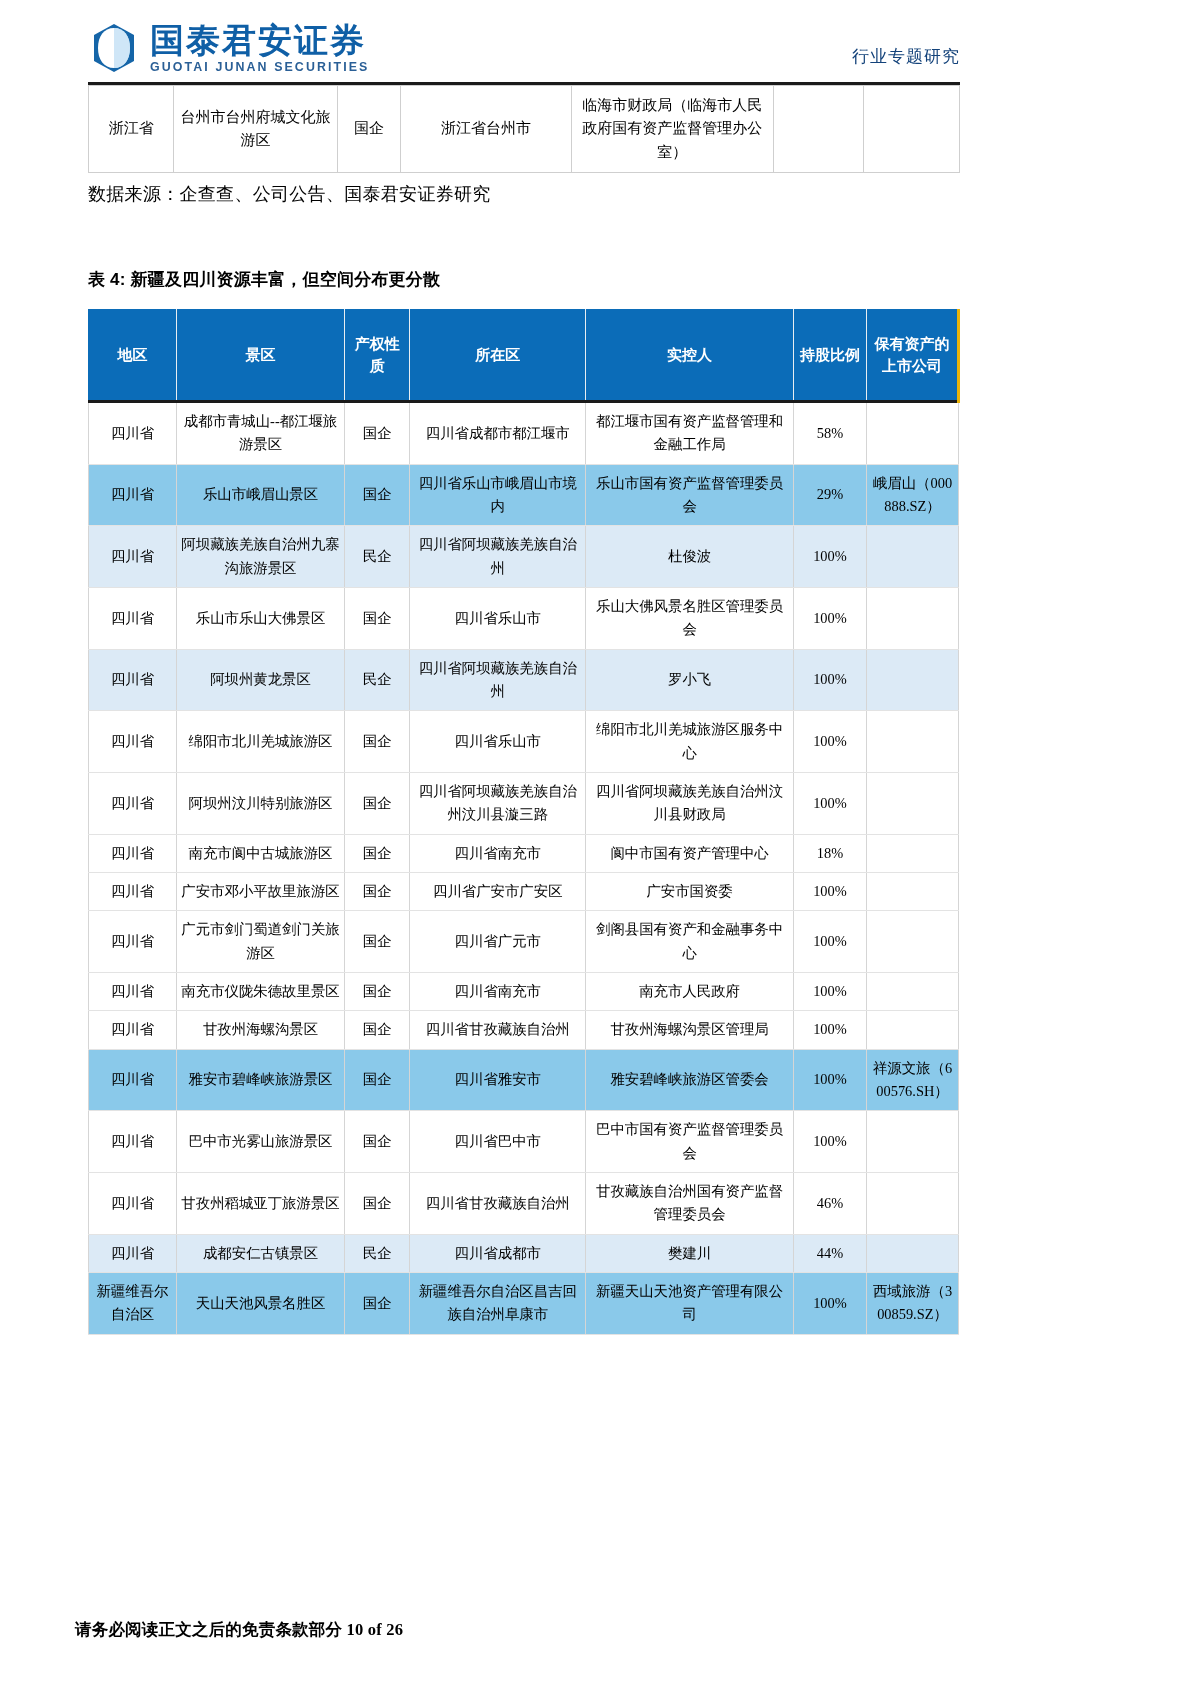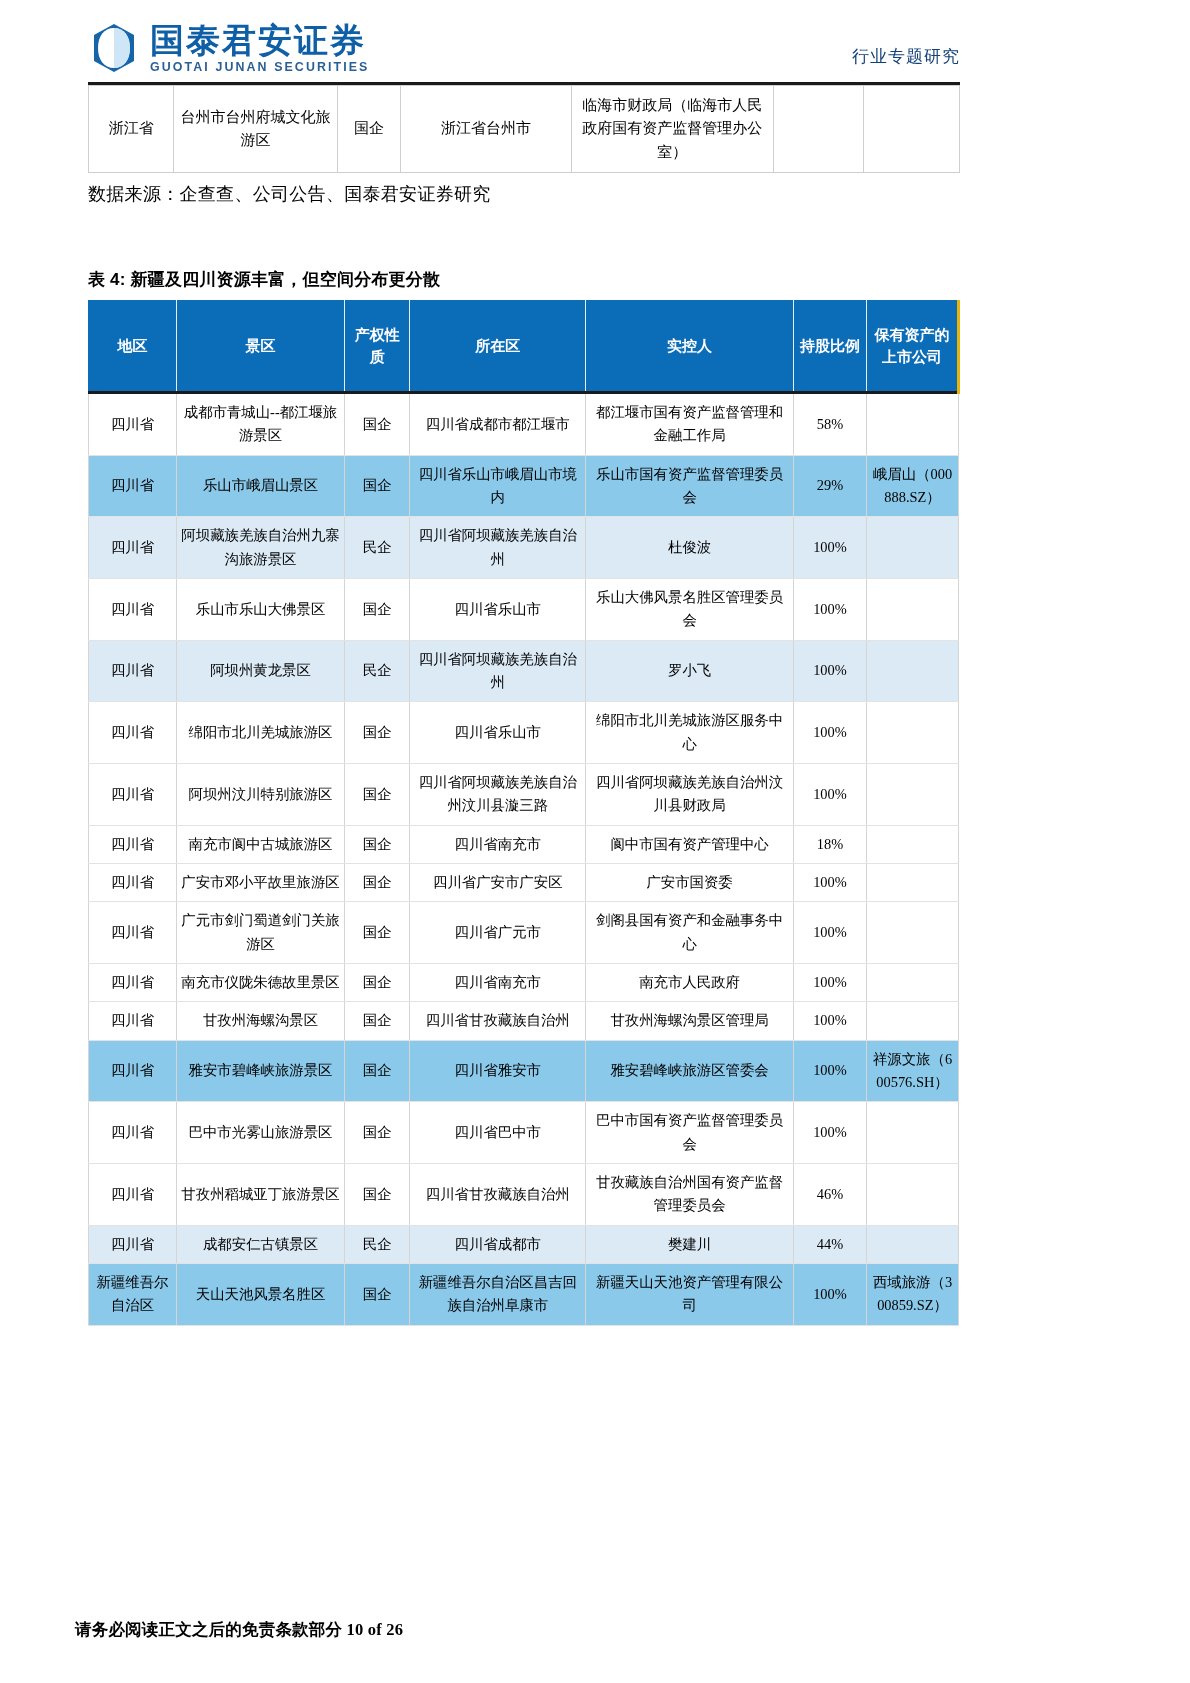--- a/index.html
+++ b/index.html
@@ -117,21 +117,21 @@
     margin-top: 9px;
     letter-spacing: .3px;
   }
 
   
   .table-caption {
     font-family: "Liberation Sans", "DejaVu Sans", sans-serif;
     font-size: 17px;
     font-weight: bold;
     margin-top: 62px;
-    margin-bottom: 9px;
+    margin-bottom: 18px;
     letter-spacing: .2px;
   }
   table.main-table {
     width: 100%;
     border-collapse: collapse;
     table-layout: fixed;
     font-size: 14.4px;
   }
   table.main-table th {
     background: #0b6cb8;

